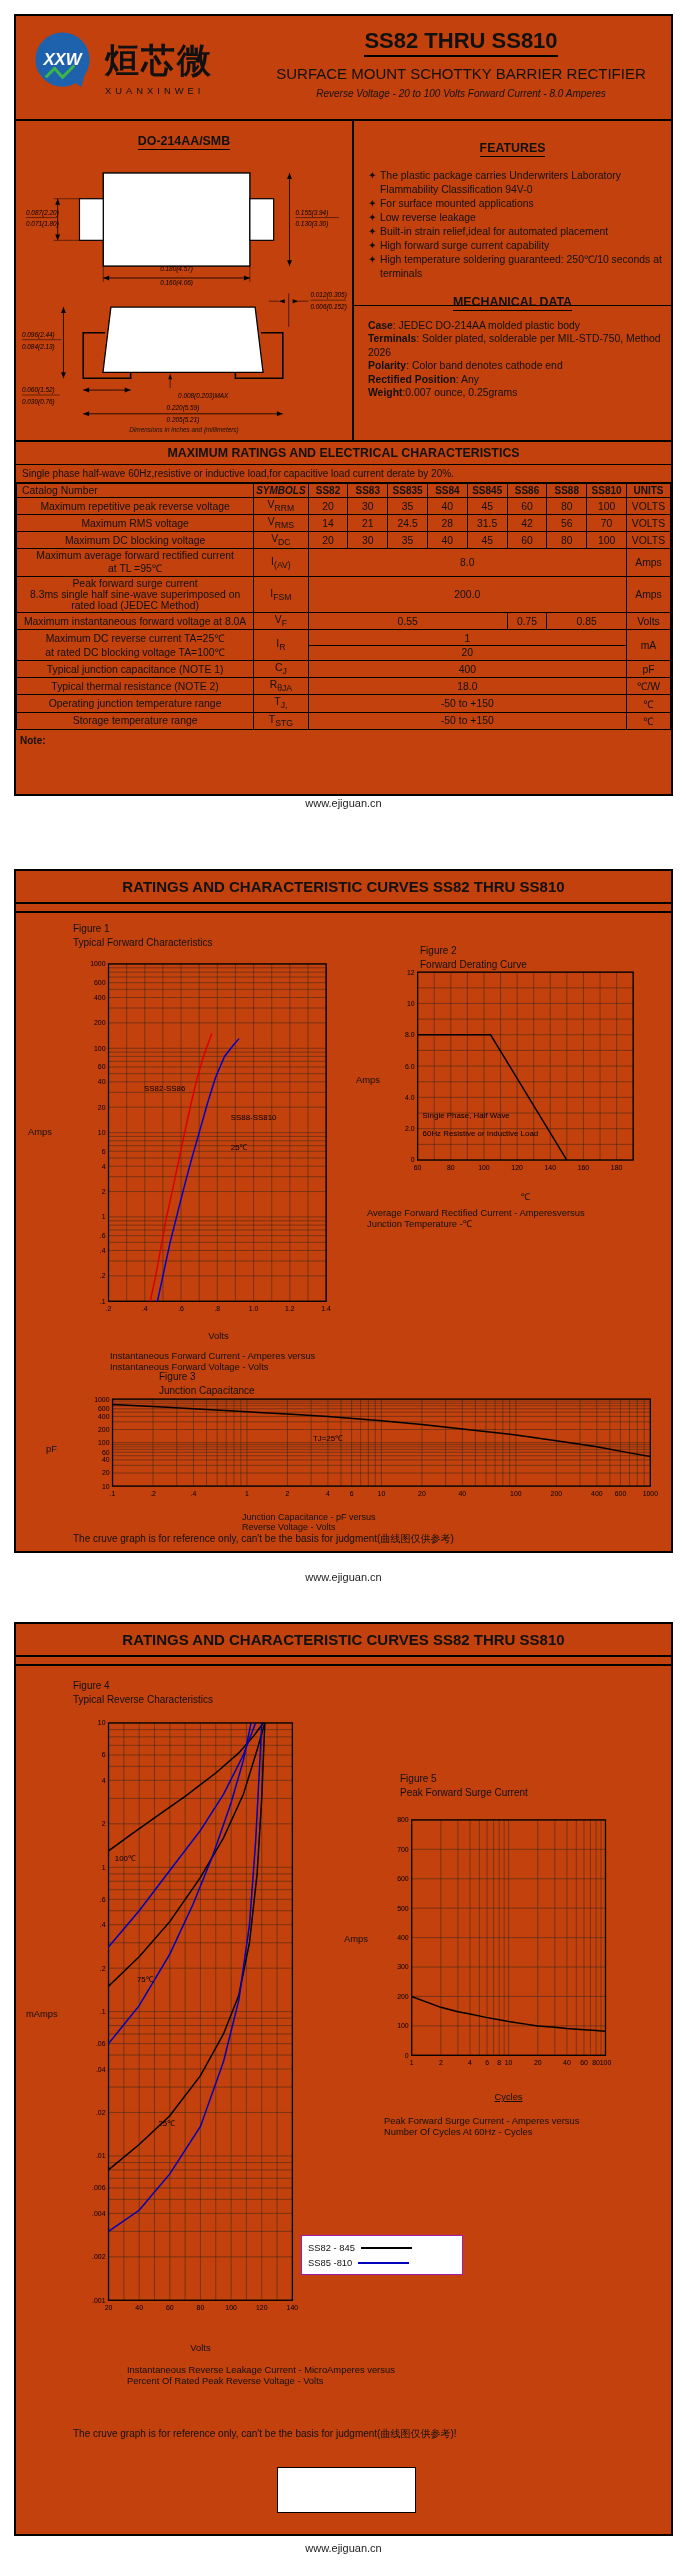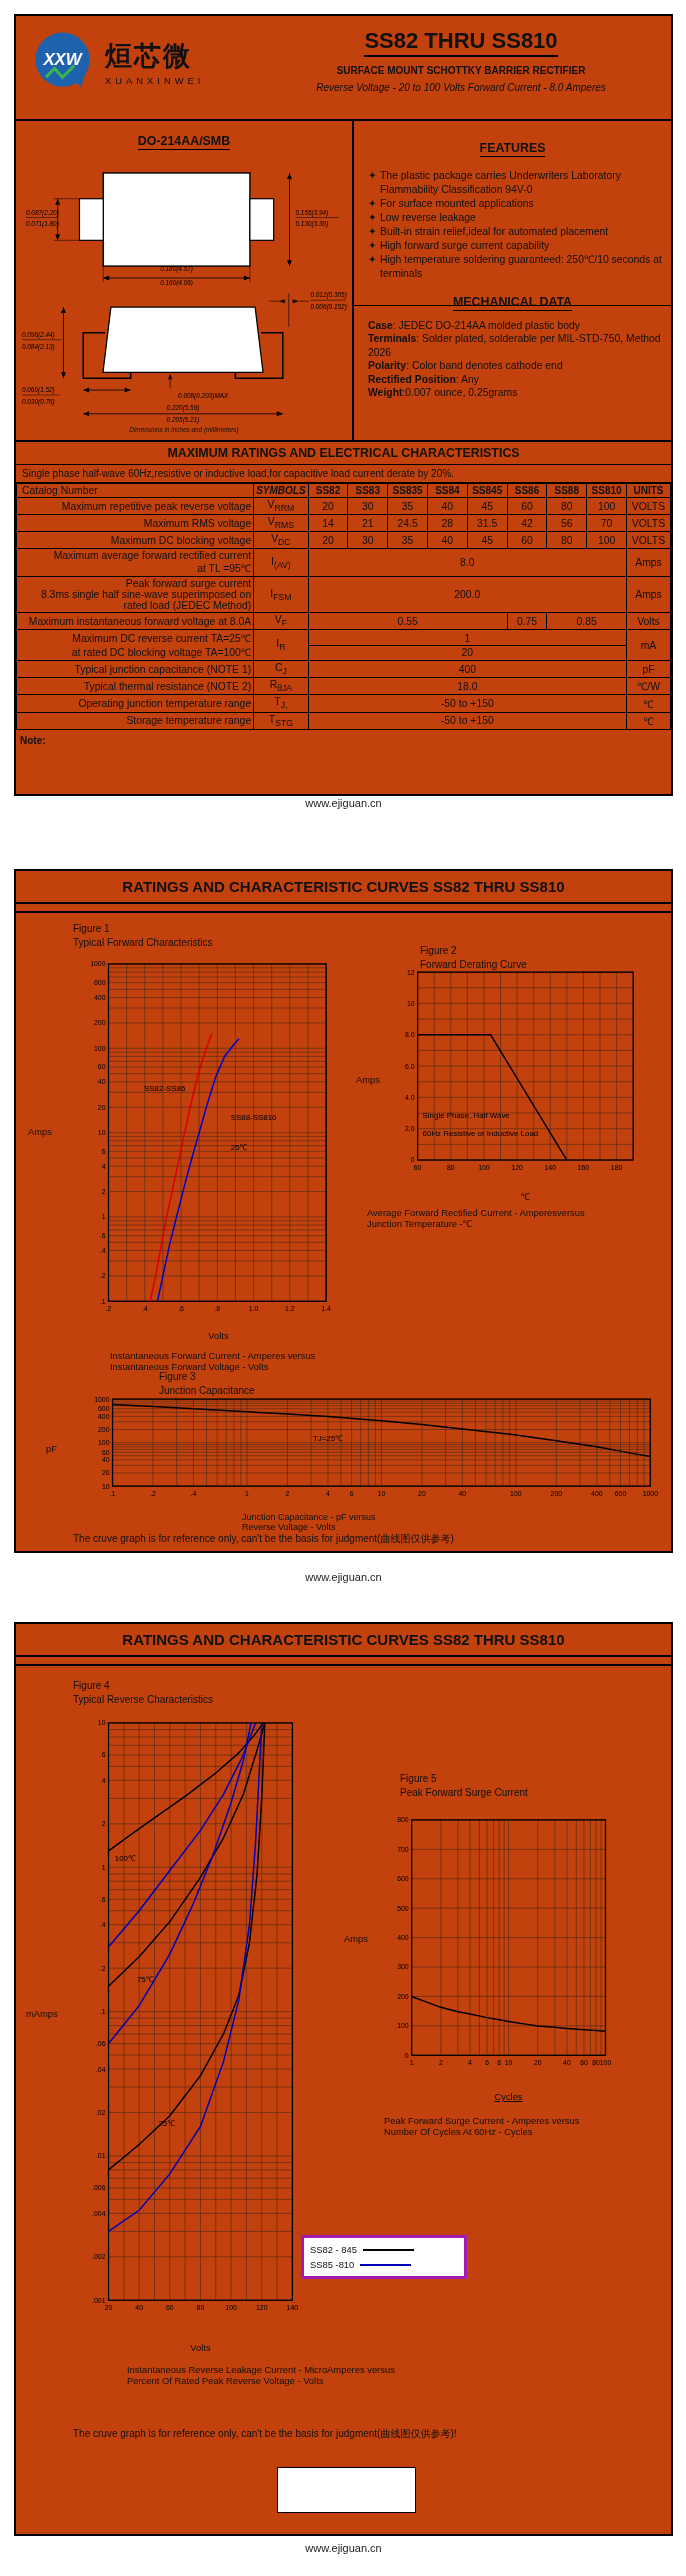--- a/index.html
+++ b/index.html
@@ -7,60 +7,60 @@
   .canvas{position:relative;width:687px;height:2576px;background:#fff;overflow:hidden;}
   .page{position:absolute;left:14px;width:655px;border:2px solid #000;background:#c2410c;}
   .abs{position:absolute;}
   .b{font-weight:bold;}
   .ctr{text-align:center;}
   .pre{white-space:pre-line;}
   .ul{display:inline-block;border-bottom:2px solid #000;padding-bottom:1px;}
   .url{position:absolute;left:0;width:687px;text-align:center;font-size:11px;color:#222;}
   
   .p1head{position:absolute;top:0;left:0;right:0;height:103px;border-bottom:2px solid #000;}
-  .brandcn{font-size:27px;font-weight:bold;letter-spacing:2px;}
+  .brandcn{font-size:34px;font-weight:bold;letter-spacing:2px;}
   .branden{font-size:9.4px;letter-spacing:4px;margin-top:1px;}
   .title{font-size:22px;font-weight:bold;}
-  .subtitle{font-size:10px;font-weight:bold;margin-top:8px;}
+  .subtitle{font-size:15px;font-weight:normal;margin-top:8px;}
   .rline{font-size:10px;font-style:italic;margin-top:6px;}
   .p1cols{position:absolute;top:103px;left:0;right:0;height:322px;}
   .lcol{position:absolute;top:0;left:0;width:336px;height:322px;border-right:2px solid #000;}
   .rcol{position:absolute;top:0;left:338px;right:0;height:366px;font-size:10.4px;}
   .h2{font-size:12.4px;font-weight:bold;}
   .feat{margin:0;padding:0 8px 0 14px;list-style:none;font-size:10.4px;line-height:14px;}
   .feat li{padding-left:12px;text-indent:-12px;}
   .blt{display:inline-block;width:12px;text-indent:0;}
   .mech{padding:0 8px 0 14px;font-size:10.4px;line-height:13.4px;}
   .divid{position:absolute;left:0;right:0;height:0;border-top:1.5px solid #000;}
   .dimnote{font-size:6.4px;font-style:italic;}
   
   .p1rat{position:absolute;top:424px;left:0;right:0;}
   .rtitle{border-top:2px solid #000;border-bottom:1.5px solid #000;padding:4px 0;font-size:12.4px;}
   .conds{font-size:10px;line-height:13px;padding:2px 0 2px 6px;border-bottom:1.5px solid #000;}
   table.rt{border-collapse:collapse;width:100%;font-size:10.4px;}
   table.rt th,table.rt td{border:1px solid #000;padding:1px 2px;}
   table.rt th{font-weight:bold;font-size:10px;}
   th.sym{font-style:italic;font-size:8px;font-weight:normal;}
-  td.p{text-align:right;padding-left:5px;}
+  td.p{text-align:center;padding-left:5px;}
   td.c,th{text-align:center;}
   .dual div{padding:1px 0;}
   .dual .d2{border-top:1px solid #000;}
   .noteblk{font-size:10px;padding:4px 0 0 4px;line-height:14px;}
   
   .band{border-bottom:2px solid #000;padding:7px 0;text-align:center;font-size:15px;font-weight:bold;}
   .rule2{position:absolute;left:0;right:0;height:2px;background:#000;}
   .figtitle{font-size:10px;line-height:14px;}
   .caption{font-size:9.4px;line-height:11.4px;}
   .axl{font-size:9.4px;}
   .gnote{font-size:10px;}
   svg text{font-family:"Liberation Sans",sans-serif;}
   .tick{font-size:7px;fill:#000;}
   .anno{font-size:8px;fill:#000;}
   .dimt{font-size:6.5px;font-style:italic;fill:#000;}
-  .legend{border:3px solid #a21caf;padding:4px 6px;font-size:9.4px;background:#fff;}
+  .legend{border:1px solid #a21caf;padding:4px 6px;font-size:9.4px;background:#fff;}
   .legend .row{display:flex;align-items:center;gap:6px;height:15px;}
   .legend .sw{display:inline-block;width:51px;height:2px;background:#000;}
   .seal{border:1.5px solid #000;background:#fff;}
 </style>
 </head>
 <body>
 
 <div class="canvas">
 
   <div class="page" style="top:14px;height:778px;">

